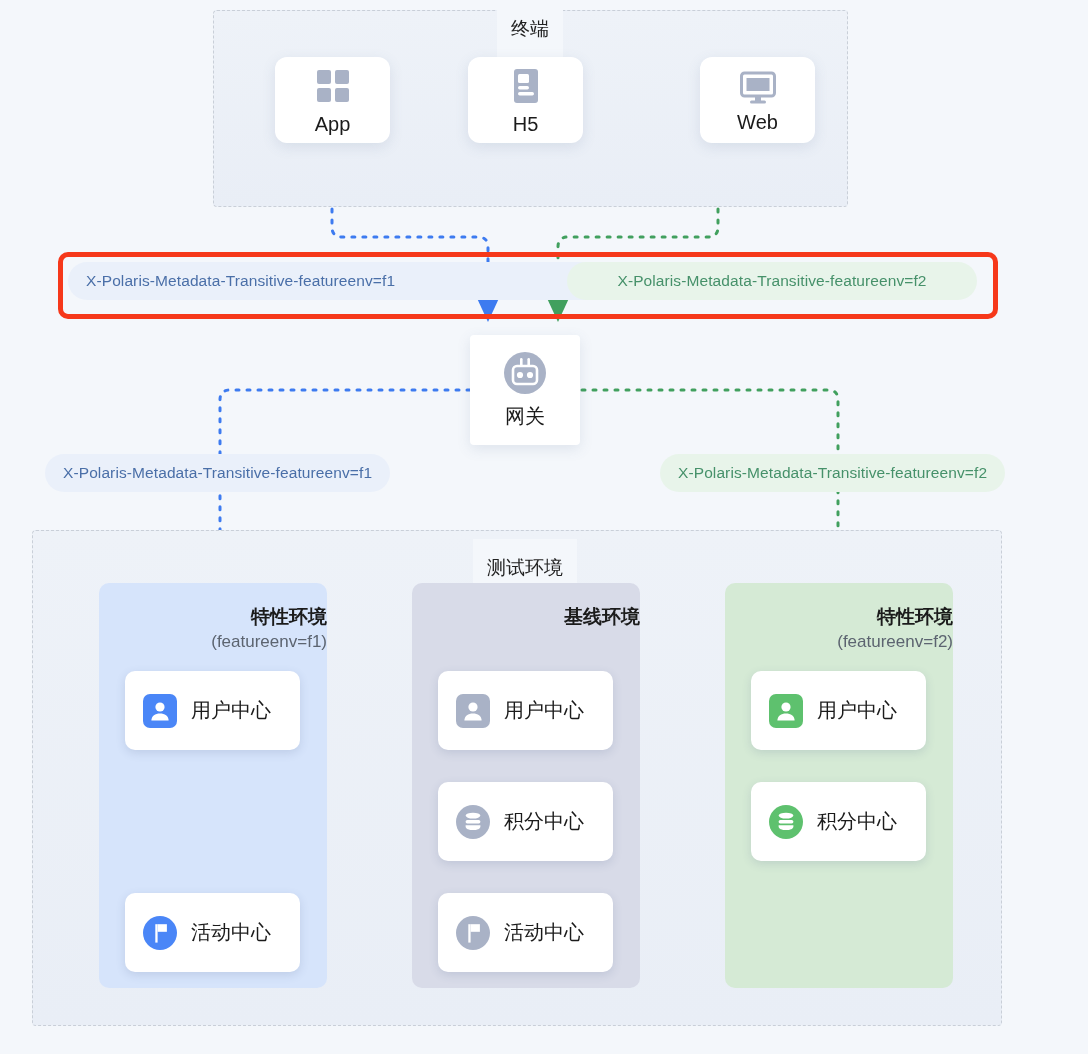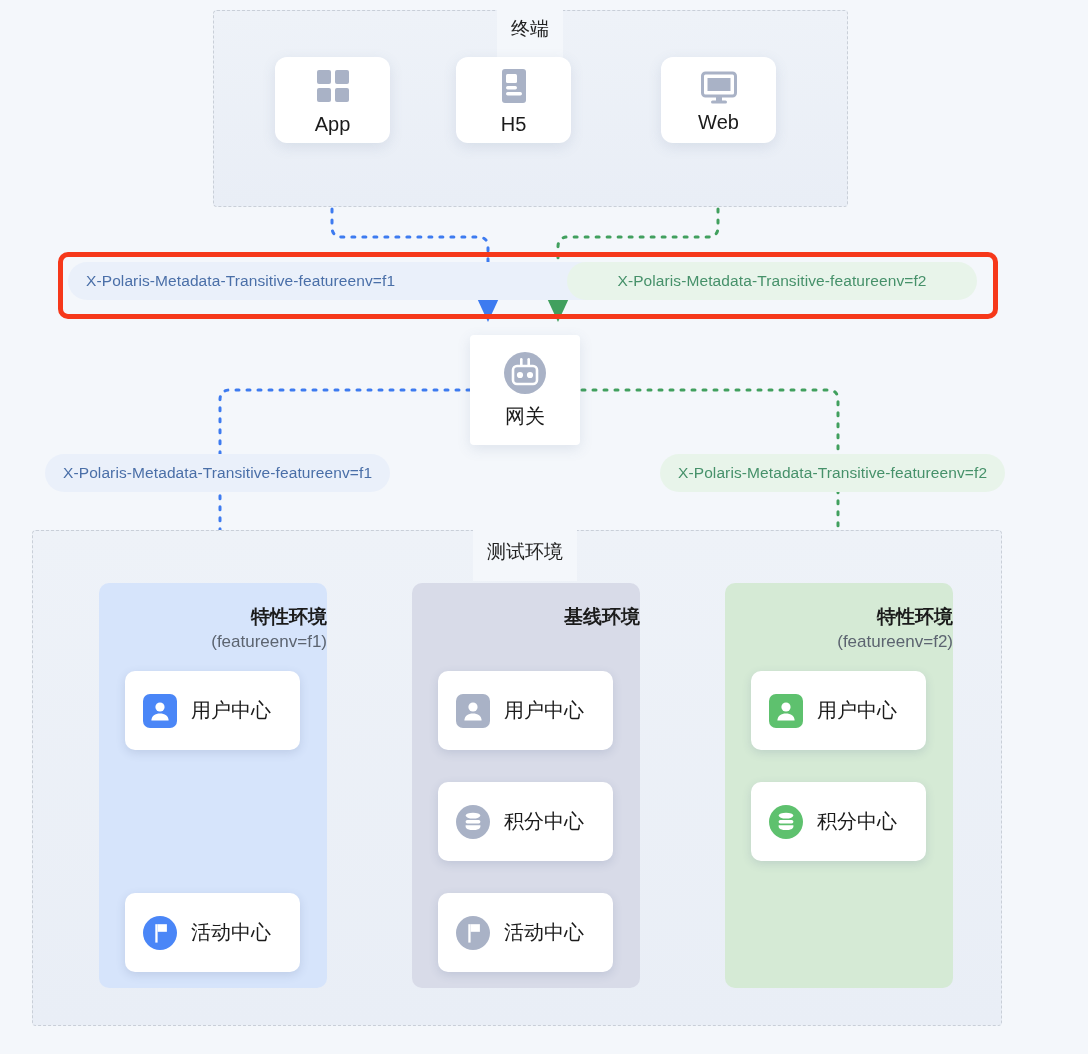--- a/index.html
+++ b/index.html
@@ -145,31 +145,31 @@
   <div class="term-card" style="left:275px;top:57px;">
     <svg class="term-ico" viewBox="0 0 38 38">
       <rect x="3" y="3" width="14" height="14" rx="2" fill="#a9b2c6"></rect>
       <rect x="21" y="3" width="14" height="14" rx="2" fill="#a9b2c6"></rect>
       <rect x="3" y="21" width="14" height="14" rx="2" fill="#a9b2c6"></rect>
       <rect x="21" y="21" width="14" height="14" rx="2" fill="#a9b2c6"></rect>
     </svg>
     <span class="term-label">App</span>
   </div>
 
-  <div class="term-card" style="left:456px;top:57px;">
+  <div class="term-card" style="left:468px;top:57px;">
     <svg class="term-ico" viewBox="0 0 38 38">
       <rect x="7" y="2" width="24" height="34" rx="3" fill="#a9b2c6"></rect>
       <rect x="11" y="7" width="11" height="9" rx="1.5" fill="#fff"></rect>
       <rect x="11" y="19" width="11" height="3.4" rx="1.7" fill="#fff"></rect>
       <rect x="11" y="25" width="16" height="3.4" rx="1.7" fill="#fff"></rect>
     </svg>
     <span class="term-label">H5</span>
   </div>
 
-  <div class="term-card" style="left:661px;top:57px;gap:6px;">
+  <div class="term-card" style="left:700px;top:57px;gap:6px;">
     <svg class="term-ico" viewBox="0 0 38 38">
       <rect x="2.5" y="5" width="33" height="23" rx="3" fill="none" stroke="#a9b2c6" stroke-width="3"></rect>
       <rect x="7.5" y="10" width="23" height="13" fill="#a9b2c6"></rect>
       <rect x="16" y="28" width="6" height="5" fill="#a9b2c6"></rect>
       <rect x="11" y="32.5" width="16" height="3" rx="1.5" fill="#a9b2c6"></rect>
     </svg>
     <span class="term-label">Web</span>
   </div>
 
   <div class="red-box" style="left:58px;top:252px;width:930px;height:57px;"></div>
@@ -186,21 +186,21 @@
       <circle cx="18" cy="25" r="3.1" fill="#fff"></circle>
       <circle cx="28" cy="25" r="3.1" fill="#fff"></circle>
     </svg>
     <span class="gw-label">网关</span>
   </div>
 
   <div class="pill blue" style="left:45px;top:454px;">X-Polaris-Metadata-Transitive-featureenv=f1</div>
   <div class="pill green" style="left:660px;top:454px;">X-Polaris-Metadata-Transitive-featureenv=f2</div>
 
   <div class="group-frame" style="left:32px;top:530px;width:968px;height:494px;"></div>
-  <div class="group-title" style="left:525px;top:523px;">测试环境</div>
+  <div class="group-title" style="left:525px;top:539px;">测试环境</div>
 
   <div class="env-col f1" style="left:99px;top:583px;width:228px;height:405px;">
     <div class="env-head">
       <div class="env-name">特性环境</div>
       <div class="env-sub">(featureenv=f1)</div>
     </div>
   </div>
 
   <div class="svc" style="left:125px;top:671px;">
     <svg class="svc-ico" viewBox="0 0 34 34">

